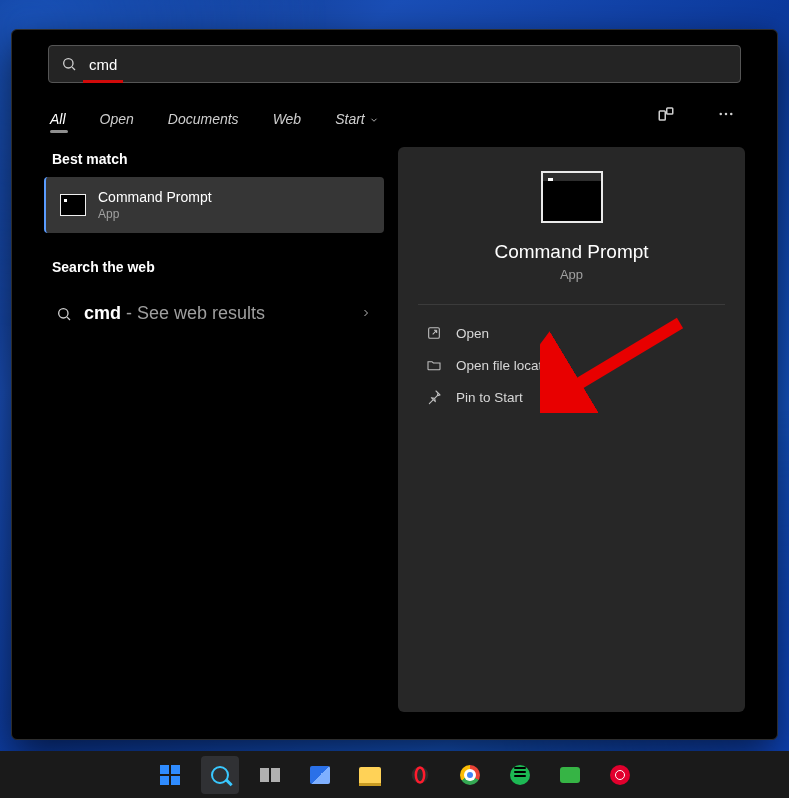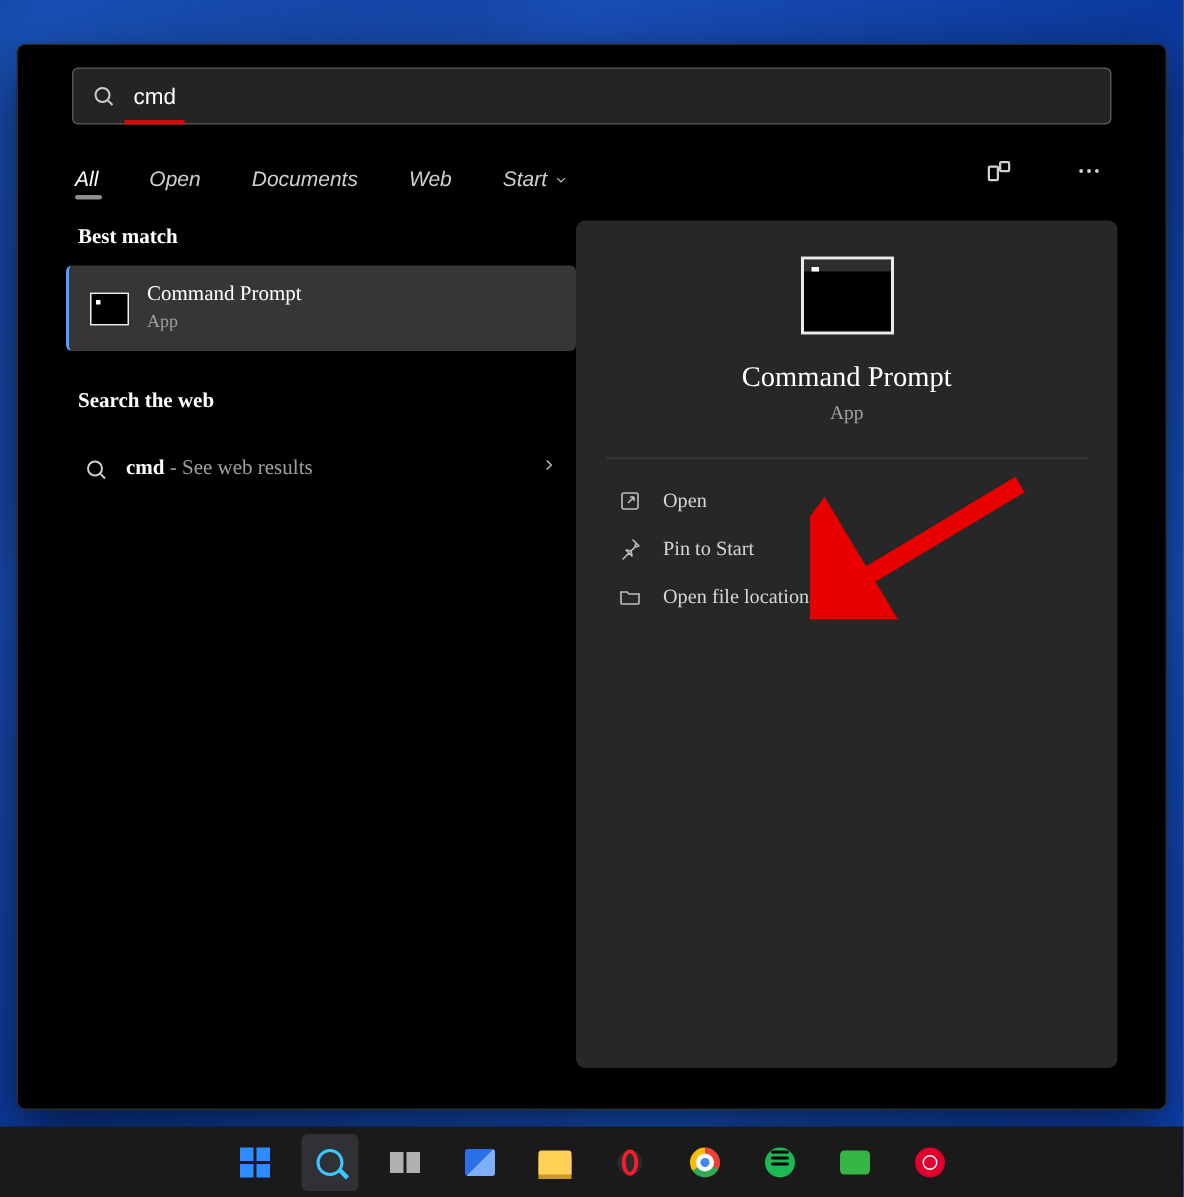--- a/index.html
+++ b/index.html
@@ -78,21 +78,21 @@
       position:relative;
       font-style:italic;
     }
     .tab { cursor:pointer; }
     .tab.active { color:#fff; }
     .tab-active-bar { position:absolute; bottom:0; left:22px; width:18px; height:3px; background:#8f8f8f; border-radius:2px;}
     .tabs .spacer { flex:1; }
     .tabs .icon-btn { width:26px; height:26px; display:flex; align-items:center; justify-content:center; cursor:pointer; color:#ddd;}
 
     
-    .body { display:flex; padding:14px 16px 0; gap:0; height:calc(100% - 100px);font-family:Liberation Serif, serif; }
+    .body { display:flex; padding:14px 16px 0; gap:14px; height:calc(100% - 100px); }
     .left { width:340px; display:flex; flex-direction:column; }
     .right { flex:1; background:#272727; border-radius:6px; padding:24px 20px; display:flex; flex-direction:column;}
 
     .section-h { color:#fff; font-size:14px; font-weight:600; padding:4px 8px 10px;}
     .best-item {
       background:#363636;
       border-radius:4px;
       padding:12px 14px;
       display:flex;
       align-items:center;
@@ -106,21 +106,21 @@
     .left .title { color:#fff; font-size:14px;}
     .left .sub { color:#a0a0a0; font-size:12px; margin-top:2px;}
 
     .web-item {
       margin-top:8px;
       padding:10px 12px;
       display:flex;
       align-items:center;
       gap:12px;
       color:#ddd;
-      font-size:14px;
+      font-size:18px;
       border-radius:4px;
     }
     .web-item .query { color:#fff; font-weight:600;}
     .web-item .suffix{ color:#9f9f9f; font-weight:400;}
     .chevron { margin-left:auto; color:#bbb;}
 
     
     .preview-thumb {
       width:62px; height:52px; margin:0 auto 18px; background:#000; border:2px solid #eaeaea; position:relative;
     }
@@ -265,29 +265,29 @@
 
       <div class="action">
         <svg width="16" height="16" viewBox="0 0 24 24" fill="none" stroke="#c0c0c0" stroke-width="1.6">
             <rect x="4" y="4" width="16" height="16" rx="2"></rect>
             <path d="M10 14 L16 8 M16 8 h-4 M16 8 v4"></path>
           </svg>
         <span>Open</span>
       </div>
       <div class="action">
         <svg width="16" height="16" viewBox="0 0 24 24" fill="none" stroke="#c0c0c0" stroke-width="1.6">
+            <path d="M3 7h6l2 2h10v9a1 1 0 0 1-1 1H4a1 1 0 0 1-1-1V7z"></path>
+          </svg>
+        <span>Open file location</span>
+      </div>
+      <div class="action">
+        <svg width="16" height="16" viewBox="0 0 24 24" fill="none" stroke="#c0c0c0" stroke-width="1.6">
             <path d="M15 3l6 6-4 1-4 4 1 5-3-3-6 6 6-6-3-3 5 1 4-4 1-4-3-3z" stroke-linejoin="round"></path>
           </svg>
         <span>Pin to Start</span>
-      </div>
-      <div class="action">
-        <svg width="16" height="16" viewBox="0 0 24 24" fill="none" stroke="#c0c0c0" stroke-width="1.6">
-            <path d="M3 7h6l2 2h10v9a1 1 0 0 1-1 1H4a1 1 0 0 1-1-1V7z"></path>
-          </svg>
-        <span>Open file location</span>
       </div>
     </div>
   </div>
 </div>
 
 <svg class="arrow-annot" width="160" height="110" viewBox="0 0 160 110">
   <defs>
       <marker id="ah" markerWidth="14" markerHeight="14" refX="2" refY="5" orient="auto">
     <polygon points="0 0, 12 5, 0 10" fill="#e80000"></polygon>
       </marker>

